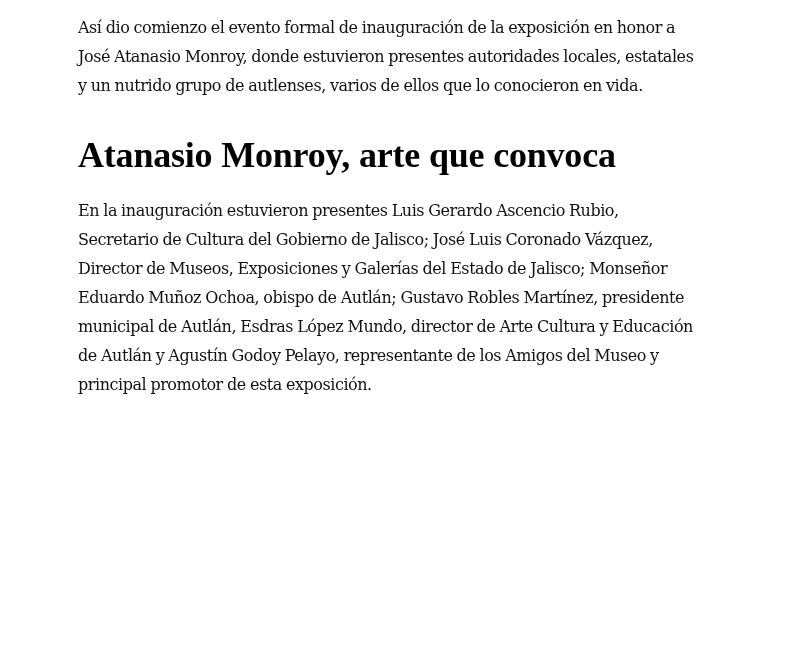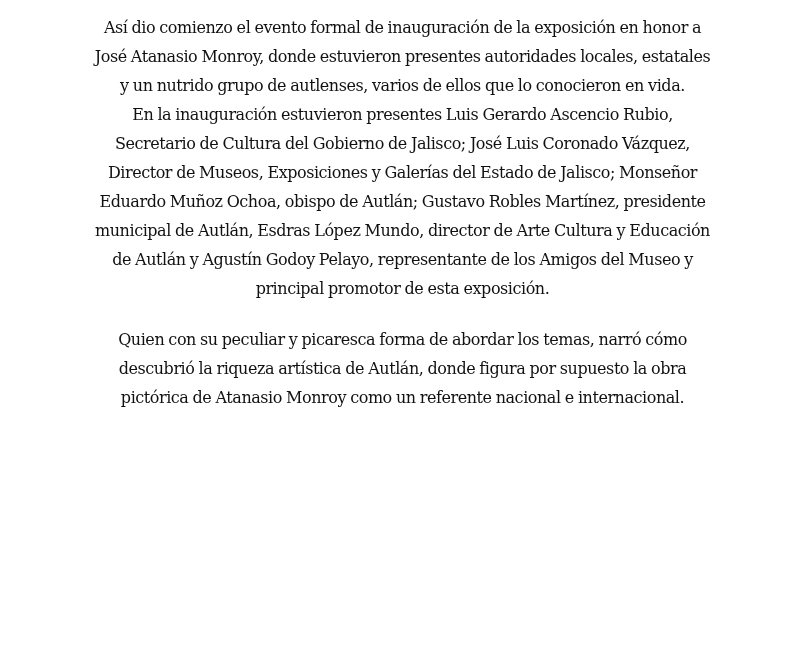--- a/index.html
+++ b/index.html
@@ -8,48 +8,47 @@
     background: #ffffff;
   }
   body {
     width: 800px;
     height: 658px;
     overflow: hidden;
     position: relative;
   }
   .article {
     position: absolute;
-    left: 90px;
+    left: 78px;
     top: 13px;
     width: 625px;
     color: #111111;
-    text-align: center;
   }
   .para {
     font-family: "DejaVu Serif", serif;
     font-size: 16px;
     line-height: 29px;
     margin: 0;
     letter-spacing: -0.45px;
     word-spacing: -0.5px;
   }
   .p1 { margin-bottom: 0; }
   .heading {
     font-family: "Liberation Serif", serif;
     font-weight: bold;
     font-size: 36px;
     line-height: 40px;
     margin: 35px 0 0 0;
     color: #000000;
     letter-spacing: -0.2px;
   }
-  .p2 { }
+  .p2 { margin-top: 21px; }
   .p3 { margin-top: 22px; }
   .p4 { margin-top: 22px; }
 </style>
 </head>
 <body>
 
 <div class="article">
   <p class="para p1">Así dio comienzo el evento formal de inauguración de la exposición en honor a José Atanasio Monroy, donde estuvieron presentes autoridades locales, estatales y un nutrido grupo de autlenses, varios de ellos que lo conocieron en vida.</p>
+  <h2 class="heading">Atanasio Monroy, arte que convoca</h2>
   <p class="para p2">En la inauguración estuvieron presentes Luis Gerardo Ascencio Rubio, Secretario de Cultura del Gobierno de Jalisco; José Luis Coronado Vázquez, Director de Museos, Exposiciones y Galerías del Estado de Jalisco; Monseñor Eduardo Muñoz Ochoa, obispo de Autlán; Gustavo Robles Martínez, presidente municipal de Autlán, Esdras López Mundo, director de Arte Cultura y Educación de Autlán y Agustín Godoy Pelayo, representante de los Amigos del Museo y principal promotor de esta exposición.</p>
-  <p class="para p4">Quien con su peculiar y picaresca forma de abordar los temas, narró cómo descubrió la riqueza artística de Autlán, donde figura por supuesto la obra pictórica de Atanasio Monroy como un referente nacional e internacional.</p>
 </div>
 
 </body></html>

